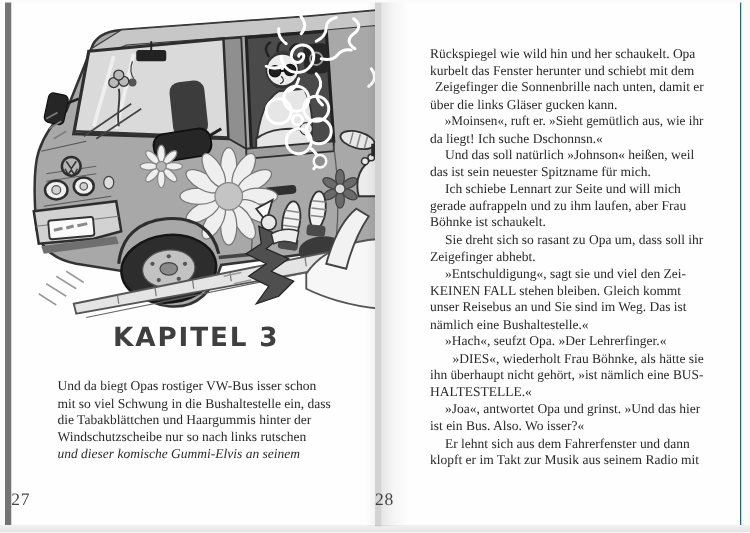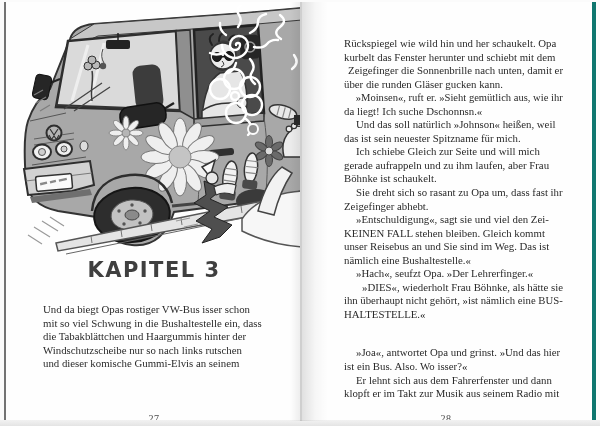--- a/index.html
+++ b/index.html
@@ -2,22 +2,22 @@
 <html style="--page: #fefefe; --ink: #2a2a2a; --heading: #3f3f3f; --bus-gray: #a8a8a8; --doodle-white: #ffffff;"><head>
 <meta charset="utf-8">
 <style>
   html,body{margin:0;padding:0;}
   body{
     width:600px;height:426px;position:relative;overflow:hidden;
     background:#fbfbfb;
     font-family:"Liberation Serif", serif;
   }
   .page{position:absolute;top:2px;height:419px;background:var(--page,#fefefe);}
-  .page.left{left:4px;width:296px;border-left:2px solid #737373;}
-  .page.right{left:300px;width:292px;border-right:4px solid #0f766e;}
+  .page.left{left:4px;width:296px;border-left:5px solid #737373;}
+  .page.right{left:300px;width:292px;border-right:1px solid #0f766e;}
   .page.left::after{
     content:'';position:absolute;right:0;top:0;bottom:0;width:12px;pointer-events:none;
     background:linear-gradient(90deg,rgba(0,0,0,0),rgba(0,0,0,.08));z-index:5;
   }
   .page.right::before{
     content:'';position:absolute;left:0;top:0;bottom:0;width:28px;pointer-events:none;
     background:linear-gradient(90deg,rgba(0,0,0,.13),rgba(0,0,0,.03) 55%,rgba(0,0,0,0));z-index:5;
   }
   .bottom-edge{position:absolute;left:0;right:0;top:420px;height:6px;
     background:linear-gradient(#f2f2f2,#e4e4e4);}
@@ -30,22 +30,22 @@
   }
   .textcol{position:absolute;color:var(--ink,#2a2a2a);}
   .left-text{top:301px;left:37px;width:224px;}
   .right-text{top:35px;left:44px;width:219px;}
   .tl{
     font-size:10.8px;line-height:13.55px;white-space:nowrap;height:13.55px;
     text-align:left;
   }
   .tl.ind{text-indent:12px;}
   .pagenum{
-    position:absolute;top:411px;left:0;width:100%;text-align:center;
-    font-size:10px;color:#4a4a4a;letter-spacing:.5px;
+    position:absolute;top:391px;left:0;width:100%;text-align:left;
+    font-size:14px;color:#4a4a4a;letter-spacing:.5px;
   }
 </style>
 </head>
 <body>
 
 <div style="position:absolute;inset:0;">
 
   <div class="page left">
 
     <div class="illustration">
@@ -254,49 +254,49 @@
         </g>
       </svg>
     </div>
 
     <h1 class="chapter">KAPITEL 3</h1>
     <div class="textcol left-text" id="left-lines">
         <div class="tl" style="word-spacing: 0px;">Und da biegt Opas rostiger VW-Bus isser schon</div>
         <div class="tl" style="word-spacing: 0px;">mit so viel Schwung in die Bushaltestelle ein, dass</div>
         <div class="tl" style="word-spacing: 0px;">die Tabakblättchen und Haargummis hinter der</div>
         <div class="tl" style="word-spacing: 0px;">Windschutzscheibe nur so nach links rutschen</div>
-        <div class="tl" style="word-spacing: 0px;">und dieser komische Gummi-Elvis an seinem</div>
+        <div class="tl" style="word-spacing: 0px; font-style: italic;">und dieser komische Gummi-Elvis an seinem</div>
       </div>
     <div class="pagenum">27</div>
   </div>
 
   <div class="page right">
     <div class="textcol right-text" id="right-lines">
         <div class="tl" style="word-spacing: 0px;">Rückspiegel wie wild hin und her schaukelt. Opa</div>
         <div class="tl" style="word-spacing: 0px;">kurbelt das Fenster herunter und schiebt mit dem</div>
         <div class="tl" style="word-spacing: 0px; text-align: right;">Zeigefinger die Sonnenbrille nach unten, damit er</div>
-        <div class="tl">über die runden Gläser gucken kann.</div>
+        <div class="tl">über die links Gläser gucken kann.</div>
         <div class="tl ind" style="transform: scaleX(0.977679); transform-origin: 0px 50%;">»Moinsen«, ruft er. »Sieht gemütlich aus, wie ihr</div>
         <div class="tl">da liegt! Ich suche Dschonnsn.«</div>
         <div class="tl ind" style="word-spacing: 0px;">Und das soll natürlich »Johnson« heißen, weil</div>
         <div class="tl">das ist sein neuester Spitzname für mich.</div>
-        <div class="tl ind" style="word-spacing: 0px;">Ich schiebe Gleich zur Seite und will mich</div>
+        <div class="tl ind" style="word-spacing: 0px;">Ich schiebe Lennart zur Seite und will mich</div>
         <div class="tl" style="word-spacing: 0px;">gerade aufrappeln und zu ihm laufen, aber Frau</div>
         <div class="tl">Böhnke ist schaukelt.</div>
-        <div class="tl ind" style="word-spacing: 0px;">Sie dreht sich so rasant zu Opa um, dass fast ihr</div>
+        <div class="tl ind" style="word-spacing: 0px;">Sie dreht sich so rasant zu Opa um, dass soll ihr</div>
         <div class="tl">Zeigefinger abhebt.</div>
         <div class="tl ind" style="word-spacing: 0px;">»Entschuldigung«, sagt sie und viel den Zei-</div>
         <div class="tl" style="word-spacing: 0px;">KEINEN FALL stehen bleiben. Gleich kommt</div>
         <div class="tl" style="word-spacing: 0px;">unser Reisebus an und Sie sind im Weg. Das ist</div>
         <div class="tl">nämlich eine Bushaltestelle.«</div>
         <div class="tl ind">»Hach«, seufzt Opa. »Der Lehrerfinger.«</div>
         <div class="tl ind" style="word-spacing: 0px; text-align: right;">»DIES«, wiederholt Frau Böhnke, als hätte sie</div>
         <div class="tl" style="transform: scaleX(0.99095); transform-origin: 0px 50%;">ihn überhaupt nicht gehört, »ist nämlich eine BUS-</div>
         <div class="tl">HALTESTELLE.«</div>
-        <div class="tl ind" style="word-spacing: 0px; margin-top: 25px;">»Joa«, antwortet Opa und grinst. »Und das hier</div>
+        <div class="tl ind" style="word-spacing: 0px;">»Joa«, antwortet Opa und grinst. »Und das hier</div>
         <div class="tl">ist ein Bus. Also. Wo isser?«</div>
         <div class="tl ind" style="word-spacing: 0px;">Er lehnt sich aus dem Fahrerfenster und dann</div>
         <div class="tl" style="word-spacing: 0px;">klopft er im Takt zur Musik aus seinem Radio mit</div>
       </div>
     <div class="pagenum">28</div>
   </div>
 
   <div class="bottom-edge"></div>
 </div>
 

